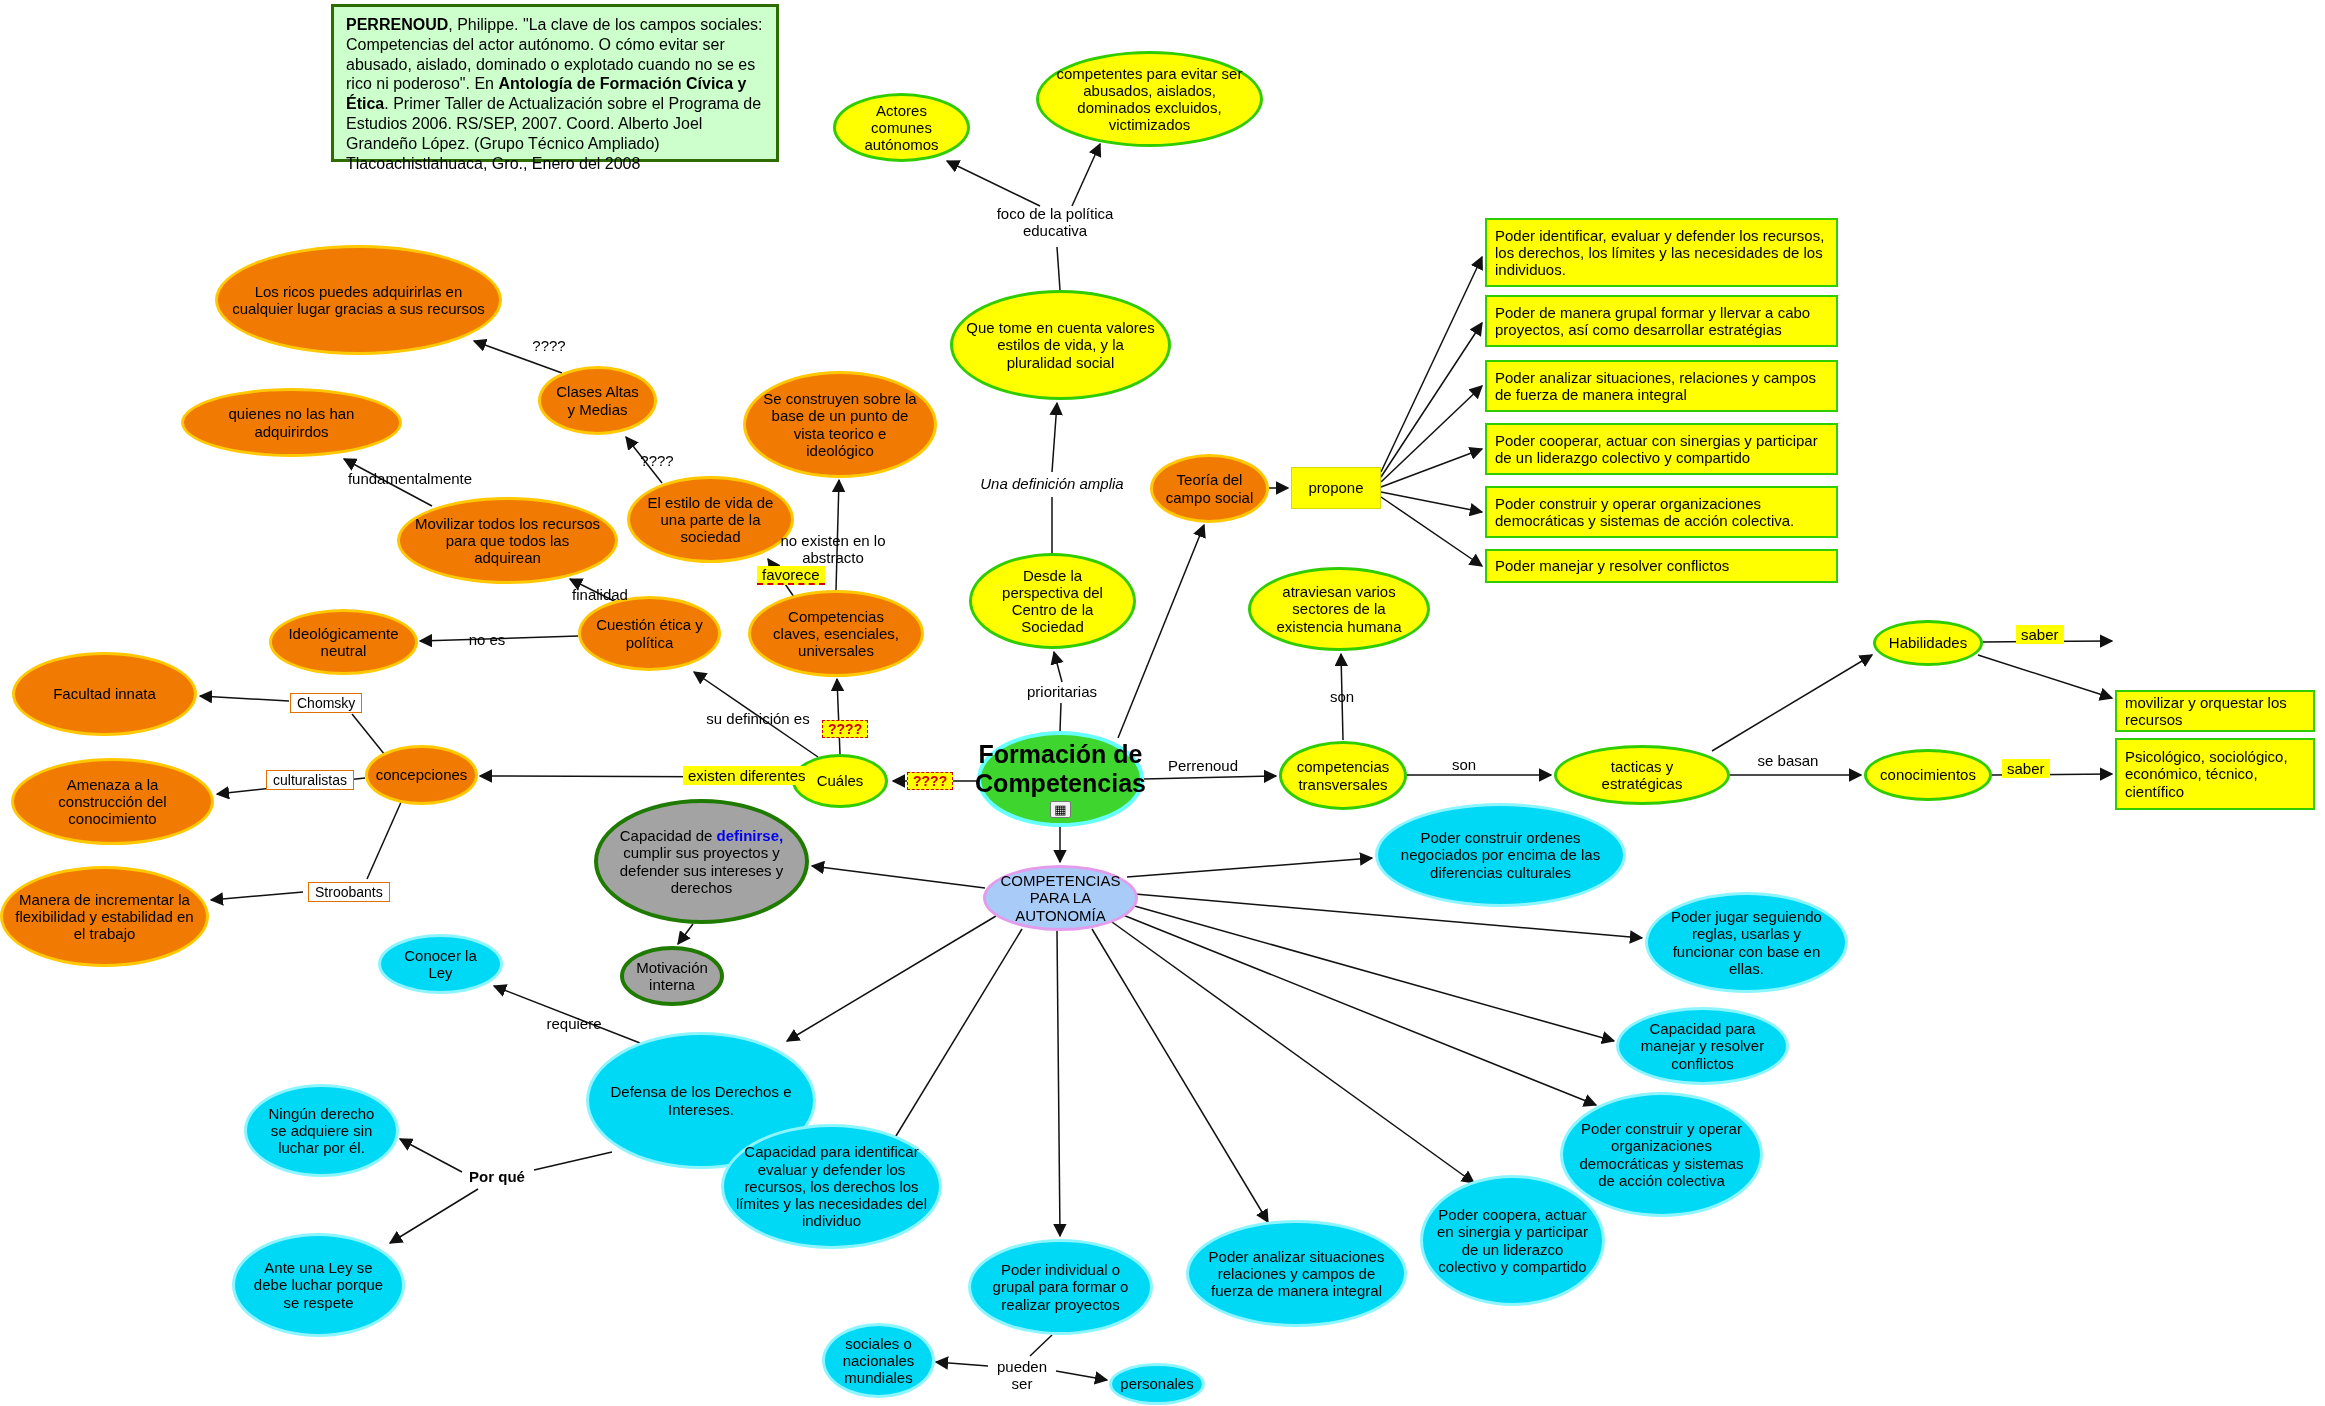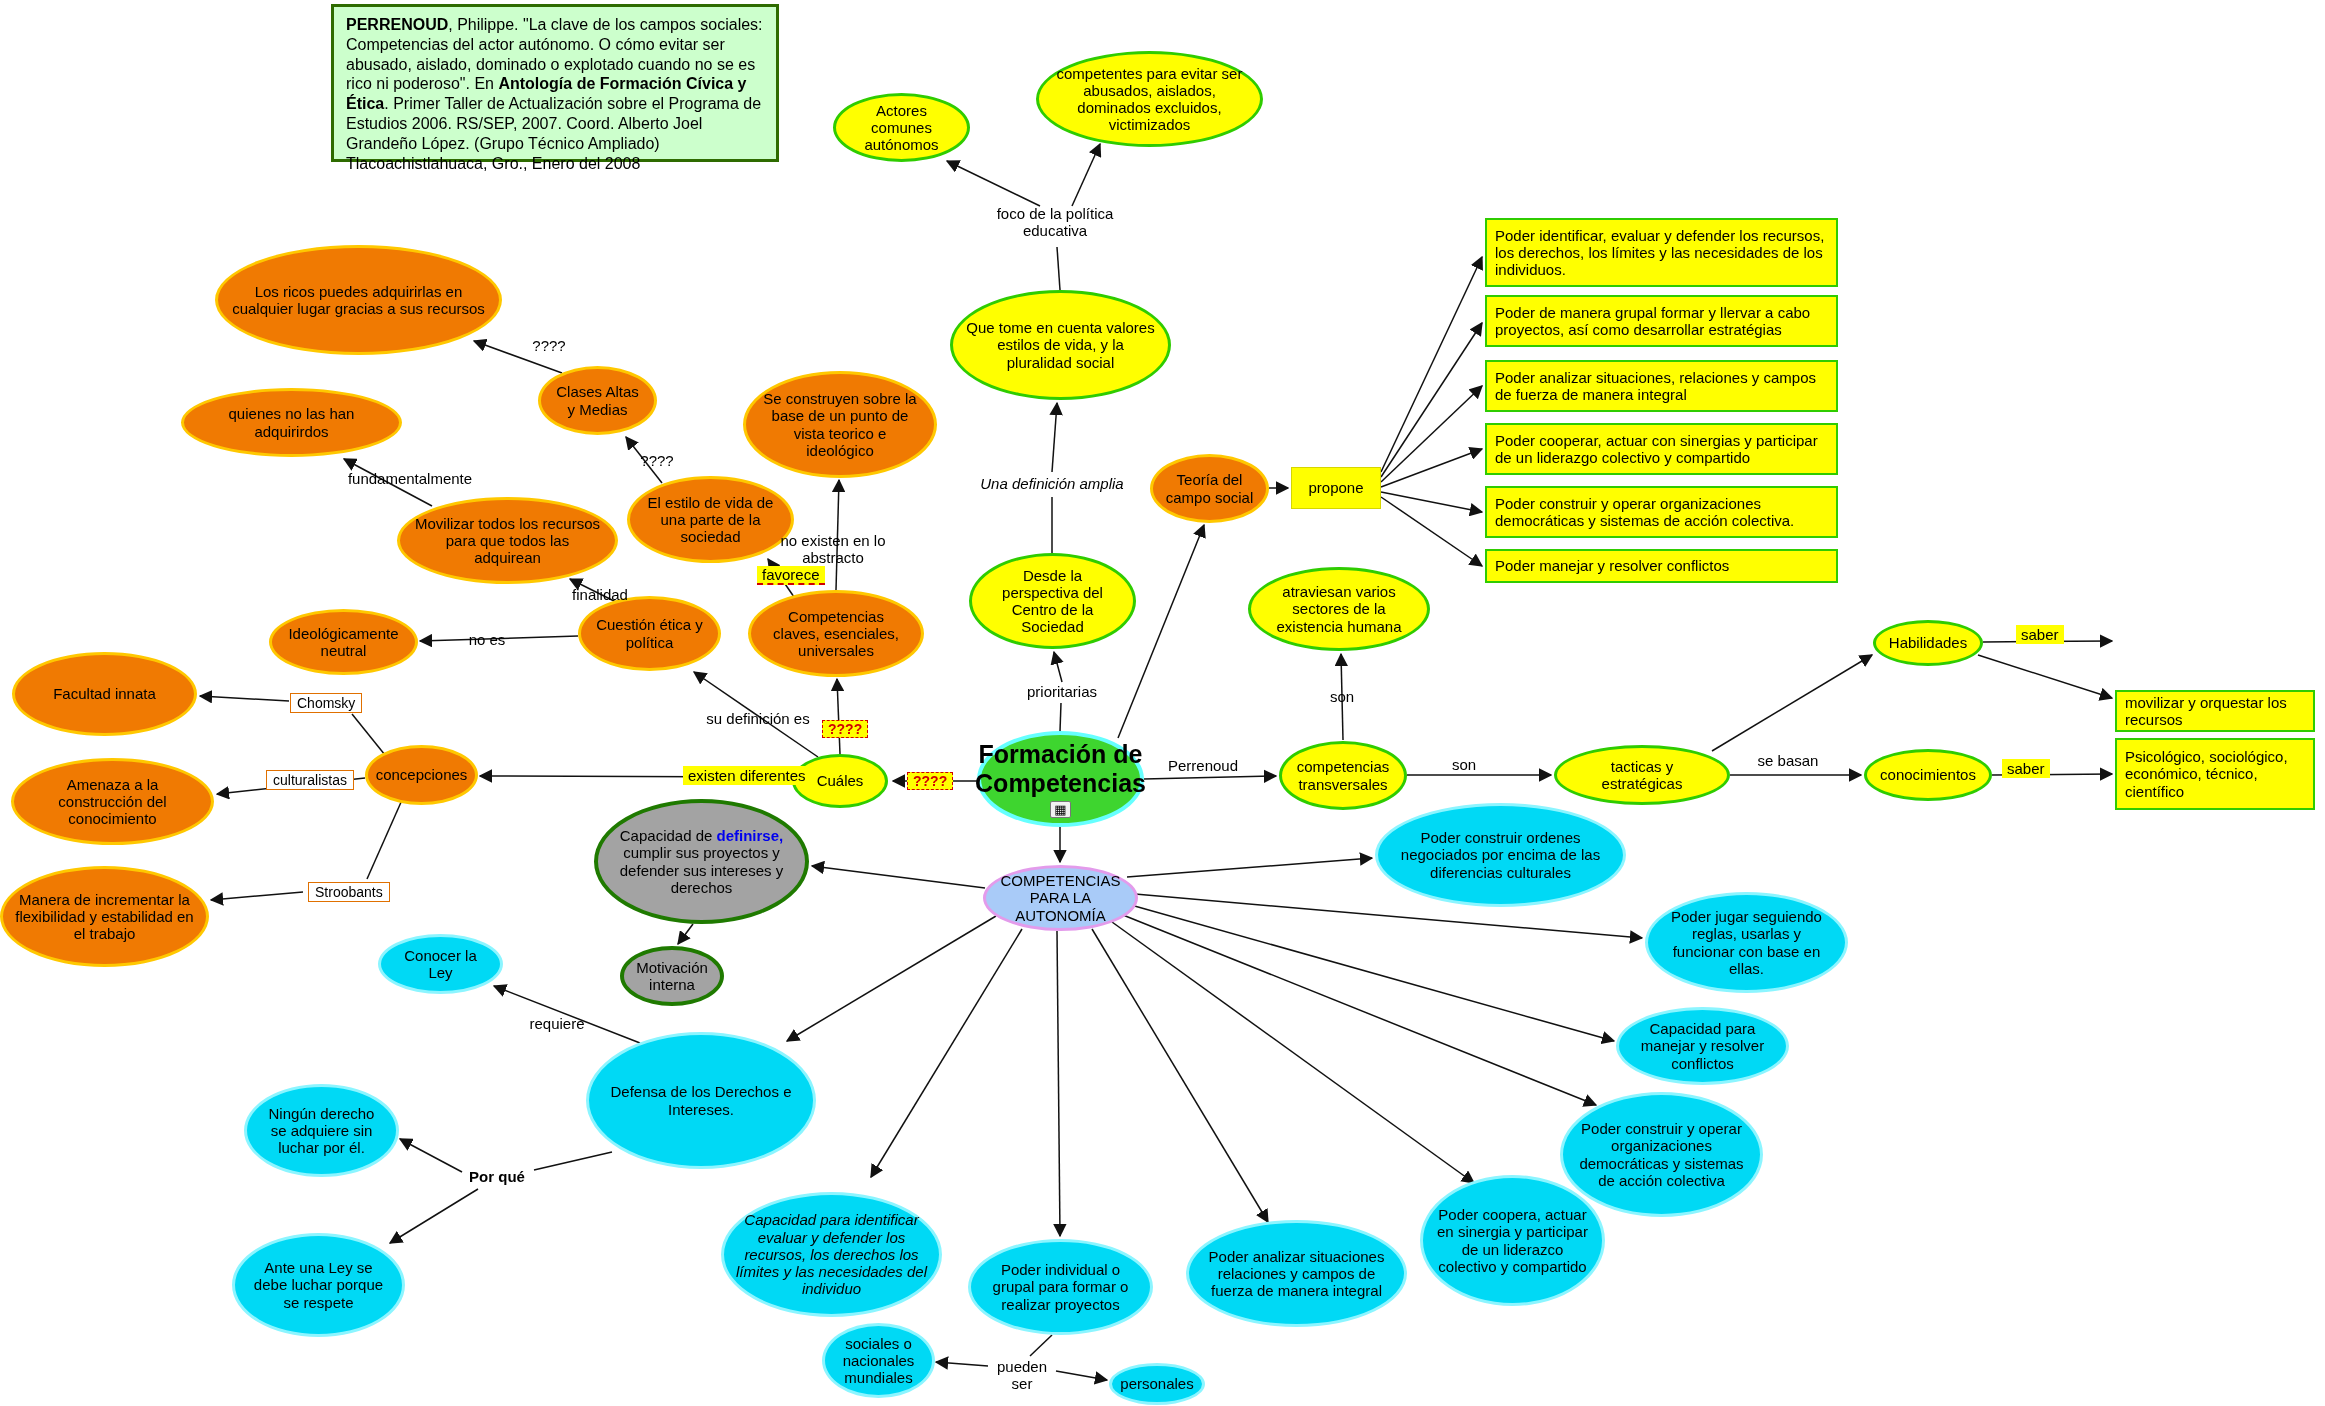--- a/index.html
+++ b/index.html
@@ -168,26 +168,26 @@
   <div class="n el orange" style="left:11px;top:758px;width:203px;height:87px;">Amenaza a la construcción del conocimiento</div>
   <div class="n box" style="left:308px;top:882px;">Stroobants</div>
   <div class="n el orange" style="left:0px;top:866px;width:209px;height:101px;">Manera de incrementar la flexibilidad y estabilidad en el trabajo</div>
 
   <div class="n el lgrn" style="left:594px;top:799px;width:215px;height:125px;">
     <span><span>Capacidad de </span><span class="linkword">definirse,</span><span> cumplir sus proyectos y defender sus intereses y derechos</span></span>
   </div>
   <div class="n el blue" style="left:983px;top:865px;width:155px;height:66px;">COMPETENCIAS PARA LA AUTONOMÍA</div>
   <div class="n el cyan" style="left:378px;top:934px;width:125px;height:60px;">Conocer la Ley</div>
   <div class="n el lgrn" style="left:620px;top:946px;width:104px;height:60px;">Motivación interna</div>
-  <div class="n lbl" style="left:525px;top:1015px;width:64px;">requiere</div>
+  <div class="n lbl" style="left:542px;top:1015px;width:64px;">requiere</div>
   <div class="n el cyan" style="left:586px;top:1032px;width:230px;height:137px;">Defensa de los Derechos e Intereses.</div>
   <div class="n el cyan" style="left:244px;top:1084px;width:155px;height:93px;">Ningún derecho se adquiere sin luchar por él.</div>
   <div class="n lbl" style="left:465px;top:1168px;width:64px;font-weight:bold;">Por qué</div>
   <div class="n el cyan" style="left:232px;top:1233px;width:173px;height:104px;">Ante una Ley se debe luchar porque se respete</div>
-  <div class="n el cyan" style="left:721px;top:1192px;width:221px;height:125px;font-style:italic;">Capacidad para identificar evaluar y defender los recursos, los derechos los límites y las necesidades del individuo</div>
+  <div class="n el cyan" style="left:721px;top:1124px;width:221px;height:125px;">Capacidad para identificar evaluar y defender los recursos, los derechos los límites y las necesidades del individuo</div>
   <div class="n el cyan" style="left:968px;top:1239px;width:185px;height:96px;">Poder individual o grupal para formar o realizar proyectos</div>
   <div class="n el cyan" style="left:1186px;top:1220px;width:221px;height:107px;">Poder analizar situaciones relaciones y campos de fuerza de manera integral</div>
   <div class="n el cyan" style="left:1420px;top:1175px;width:185px;height:131px;">Poder coopera, actuar en sinergia y participar de un liderazco colectivo y compartido</div>
   <div class="n el cyan" style="left:1560px;top:1092px;width:203px;height:125px;">Poder construir y operar organizaciones democráticas y sistemas de acción colectiva</div>
   <div class="n el cyan" style="left:1616px;top:1007px;width:173px;height:78px;">Capacidad para manejar y resolver conflictos</div>
   <div class="n el cyan" style="left:1645px;top:892px;width:203px;height:101px;">Poder jugar seguiendo reglas, usarlas y funcionar con base en ellas.</div>
   <div class="n el cyan" style="left:1375px;top:803px;width:251px;height:104px;">Poder construir ordenes negociados por encima de las diferencias culturales</div>
   <div class="n el cyan" style="left:822px;top:1323px;width:113px;height:75px;">sociales o nacionales mundiales</div>
   <div class="n lbl" style="left:985px;top:1358px;width:74px;">pueden ser</div>
   <div class="n el cyan" style="left:1109px;top:1363px;width:96px;height:42px;">personales</div>

